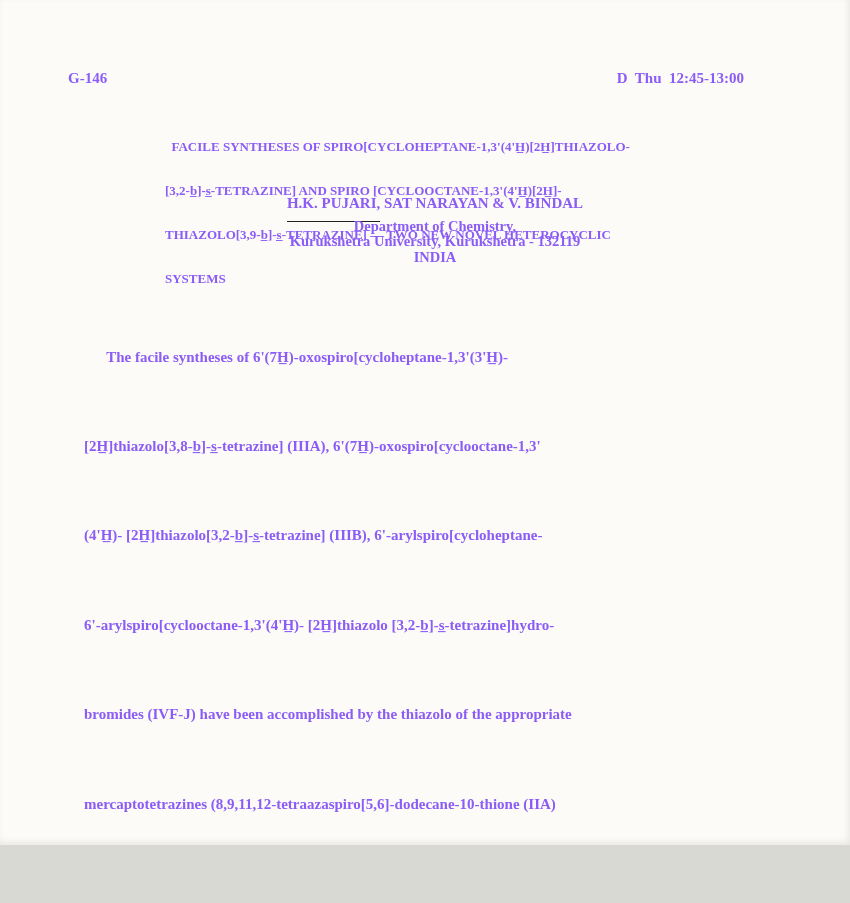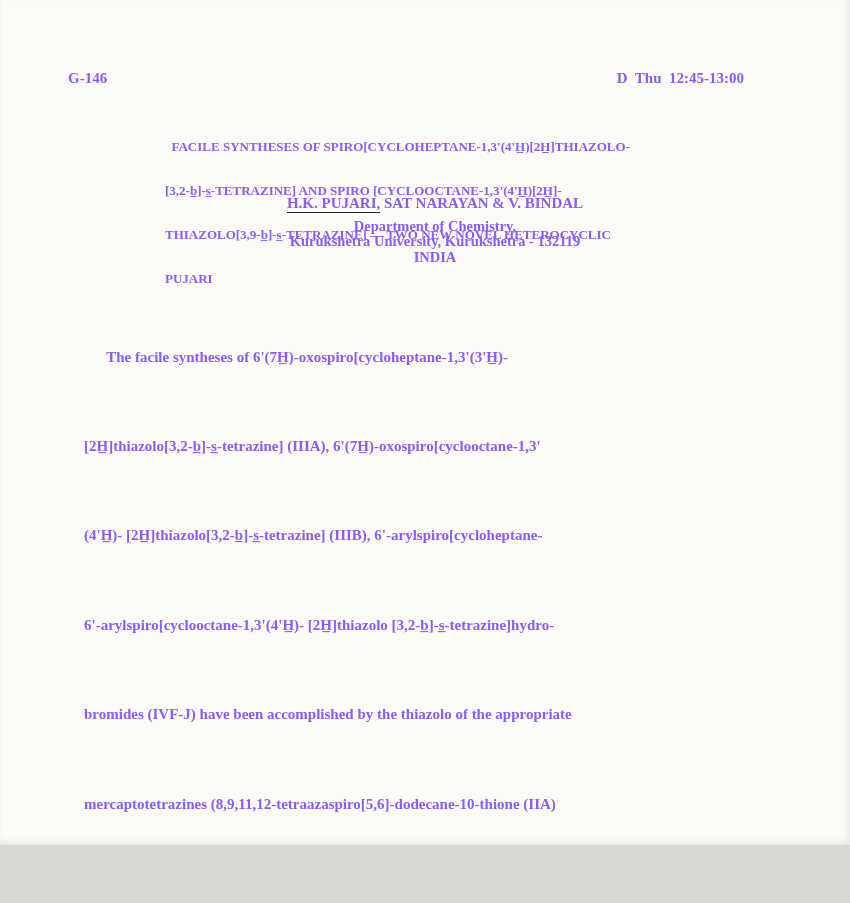--- a/index.html
+++ b/index.html
@@ -37,21 +37,21 @@
     width: 850px;
     text-align: center;
   }
   .authors-line {
     font-size: 15px;
     margin-bottom: 7px;
     white-space: pre;
   }
   .authors-underline {
     border-bottom: 1.6px solid #232220;
-    padding-bottom: 1px;
+    padding-bottom: 10px;
   }
   .affil-line {
     font-size: 14.5px;
     line-height: 15.4px;
     white-space: pre;
   }
   .abstract-body {
     position: absolute;
     top: 283px; left: 84px;
     font-size: 15px;
@@ -66,33 +66,33 @@
 
   <div class="header">
     <span>G-146</span>
     <span>D  Thu  12:45-13:00</span>
   </div>
 
   <div class="title-block">
     <div>  FACILE SYNTHESES OF SPIRO[CYCLOHEPTANE-1,3'(4'H̲)[2H̲]THIAZOLO-</div>
     <div>[3,2-b̲]-s̲-TETRAZINE] AND SPIRO [CYCLOOCTANE-1,3'(4'H̲)[2H̲]-</div>
     <div>THIAZOLO[3,9-b̲]-s̲-TETRAZINE] — TWO NEW NOVEL HETEROCYCLIC</div>
-    <div>PUJARI</div>
+    <div>SYSTEMS</div>
   </div>
 
   <div class="center-block">
     <div class="authors-line"><span class="authors-underline">H.K. PUJARI,</span><span> SAT NARAYAN &amp; V. BINDAL</span></div>
     <div class="affil-line">Department of Chemistry,</div>
     <div class="affil-line">Kurukshetra University, Kurukshetra - 132119</div>
     <div class="affil-line">INDIA</div>
   </div>
 
   <div class="abstract-body">
     <div>      The facile syntheses of 6'(7H̲)-oxospiro[cycloheptane-1,3'(3'H̲)-</div>
-    <div>[2H̲]thiazolo[3,2-b̲]-s̲-tetrazine] (IIIA), 6'(7H̲)-oxospiro[cyclooctane-1,3'</div>
+    <div>[2H̲]thiazolo[3,8-b̲]-s̲-tetrazine] (IIIA), 6'(7H̲)-oxospiro[cyclooctane-1,3'</div>
     <div>(4'H̲)- [2H̲]thiazolo[3,2-b̲]-s̲-tetrazine] (IIIB), 6'-arylspiro[cycloheptane-</div>
     <div>6'-arylspiro[cyclooctane-1,3'(4'H̲)- [2H̲]thiazolo [3,2-b̲]-s̲-tetrazine]hydro-</div>
     <div>bromides (IVF-J) have been accomplished by the thiazolo of the appropriate</div>
     <div>mercaptotetrazines (8,9,11,12-tetraazaspiro[5,6]-dodecane-10-thione (IIA)</div>
     
     
     
     
     
     

